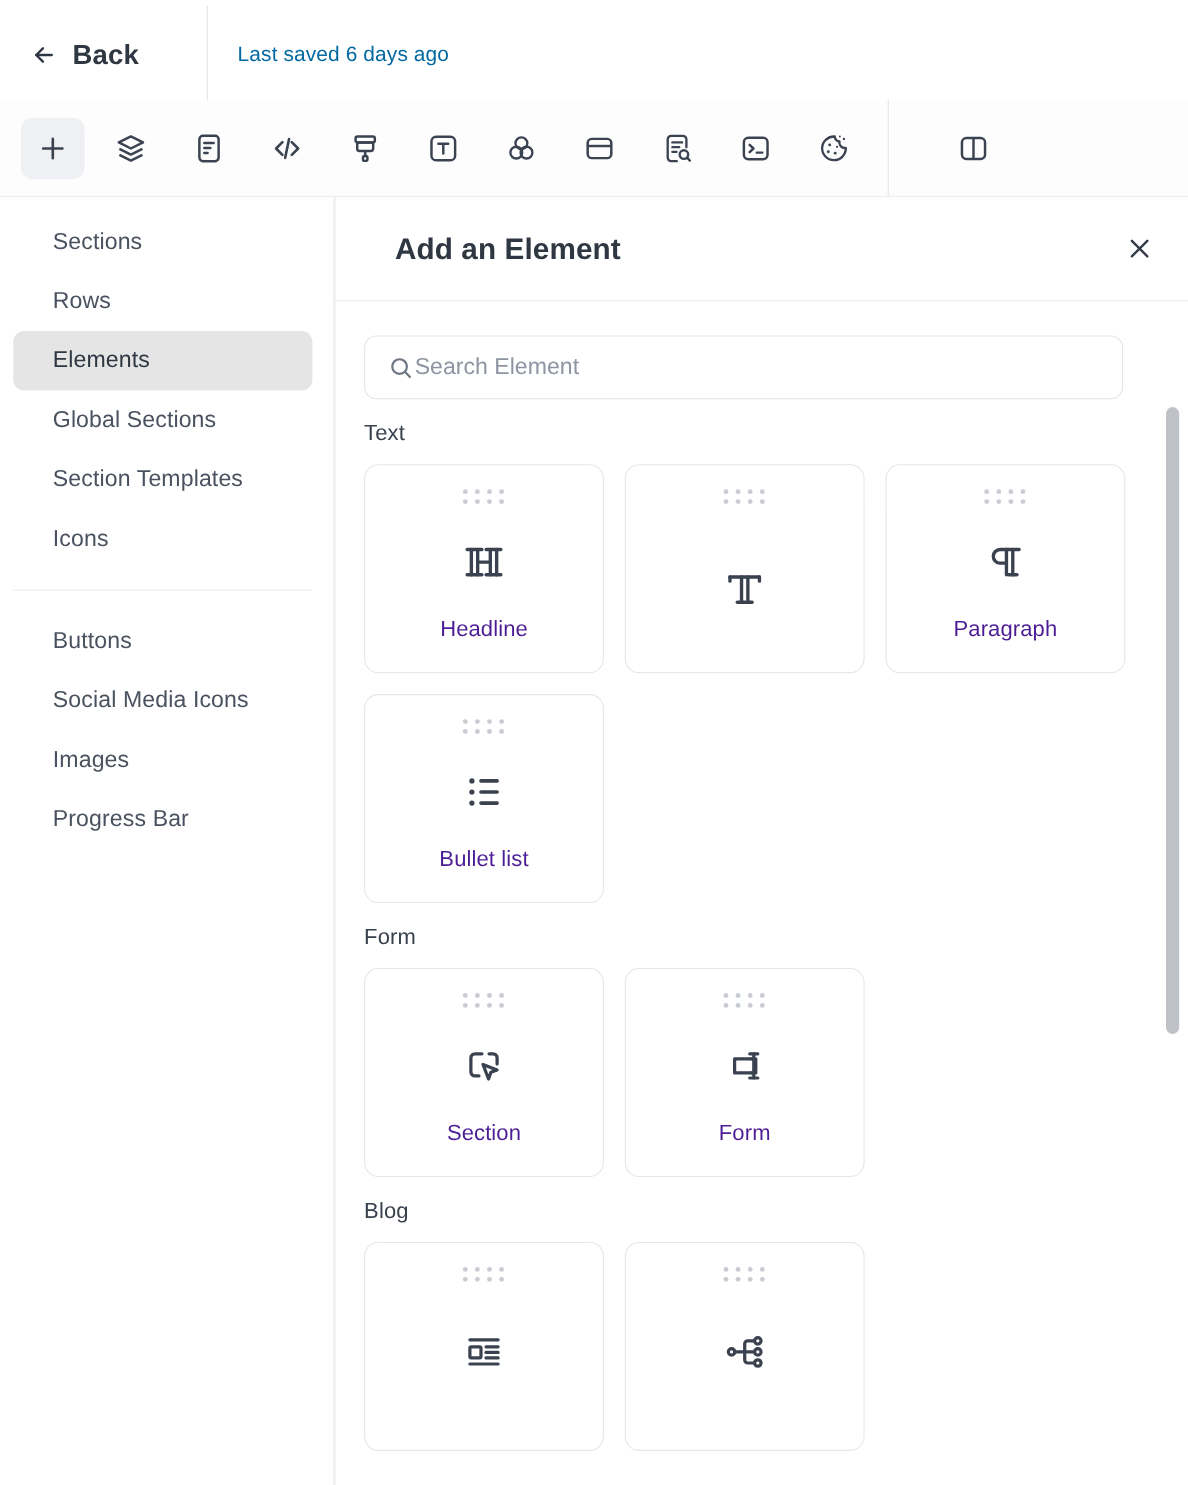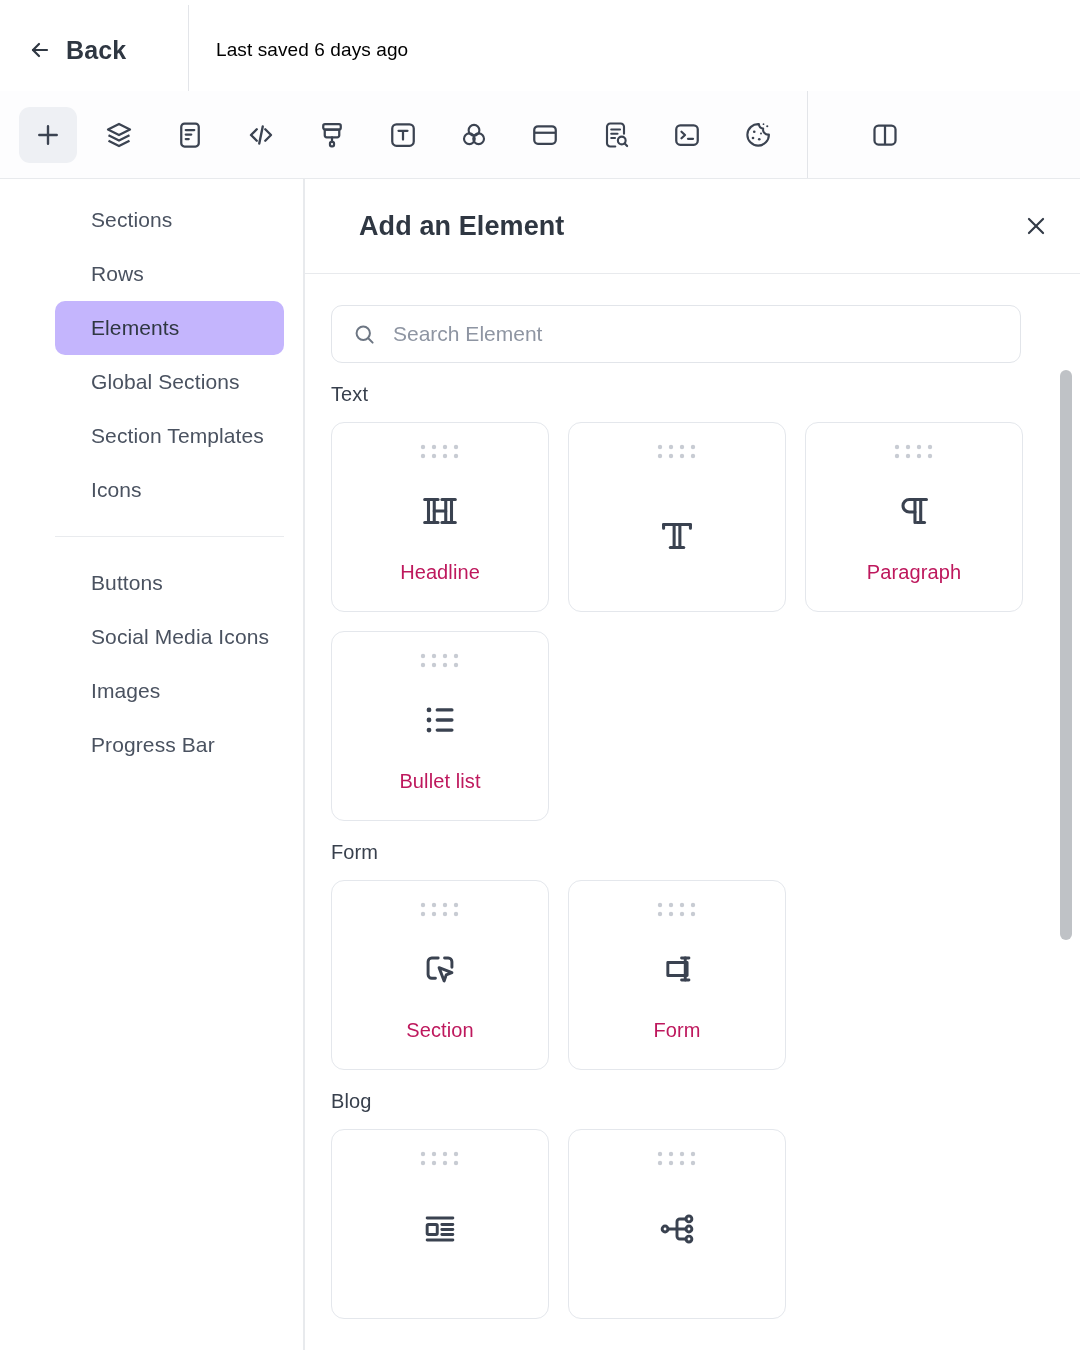--- a/index.html
+++ b/index.html
@@ -21,21 +21,21 @@
   }
   .back-zone {
     width: 189px; height: 91px;
     display: flex; align-items: center; gap: 14px;
     padding-left: 28px;
     border-right: 1px solid #e3e5e9;
   }
   .back-arrow { width: 24px; height: 24px; display: block; color: #2f3742; flex: none; }
   .back-label { font-size: 25px; font-weight: 700; color: #2f3742; letter-spacing: .1px; }
   .saved-zone { padding-left: 27px; }
-  .saved-text { font-size: 19px; color: #000000; letter-spacing: .1px; }
+  .saved-text { font-size: 19px; color: #0369a1; letter-spacing: .1px; }
 
   
   .iconbar {
     position: absolute; left: 0; top: 91px; width: 1080px; height: 88px;
     background: #fdfdfe;
     border-bottom: 1px solid #e8eaed;
   }
   .iconbar-group {
     position: absolute; top: 0; height: 87px;
     display: flex; align-items: center;
@@ -50,30 +50,29 @@
   }
   .tool-btn.active { background: #eef0f4; }
   .tool-btn svg { display: block; }
 
   
   .leftnav {
     position: absolute; left: 0; top: 179px; width: 304px; height: 1171px;
     background: #fff;
     border-right: 1px solid #e8eaed;
     padding-top: 14px;
-    padding-left: 43px;
   }
   .nav-item {
     margin: 0 19px 0 12px;
     height: 54px; border-radius: 10px;
     display: flex; align-items: center;
     padding-left: 36px;
     font-size: 21px; color: #4a5260; letter-spacing: .1px;
   }
-  .nav-item.active { background: #c4b5fd; font-weight: 400; color: #2f3742; }
+  .nav-item.active { background: #e5e5e5; font-weight: 400; color: #2f3742; }
   .nav-divider {
     height: 1px; background: #e9ebee;
     margin: 19px 19px 19px 12px;
   }
 
   
   .panel {
     position: absolute; left: 304px; top: 179px;
     width: 776px; height: 1171px; background: #fff;
   }
@@ -88,21 +87,21 @@
     color: #333b47;
   }
 
   .panel-body {
     position: relative;
     height: 1076px; overflow: hidden; padding: 0 27px;
   }
   .search-wrap {
     margin-top: 31px;
     height: 58px; border: 1px solid #e2e5ea; border-radius: 11px;
-    display: flex; align-items: center; gap: 16px; padding: 0 20px;
+    display: flex; align-items: center; padding: 0 20px;
     width: 690px;
   }
   .search-icon { color: #6d7683; flex: none; display: block; }
   .search-input {
     border: 0; outline: 0; background: transparent;
     font-family: "Liberation Sans", sans-serif;
     font-size: 21px; color: #3b4351; width: 100%;
   }
   .search-input::placeholder { color: #8e95a2; }
 
@@ -118,21 +117,21 @@
     display: flex; flex-direction: column; align-items: center;
     padding-top: 19px;
     position: relative;
   }
   .drag-dots { display: block; }
   .card-icon {
     flex: 1; display: flex; align-items: center; justify-content: center;
     color: #394150; width: 100%;
   }
   .card-label {
-    font-size: 20px; color: #be185d; padding-bottom: 27px; letter-spacing: .1px;
+    font-size: 20px; color: #4c1d95; padding-bottom: 27px; letter-spacing: .1px;
   }
 
   
   .scroll-track {
     position: absolute; right: 8px; top: 96px;
     width: 12px; height: 980px;
   }
   .scroll-thumb {
     position: absolute; top: 0; left: 0;
     width: 12px; height: 570px;

